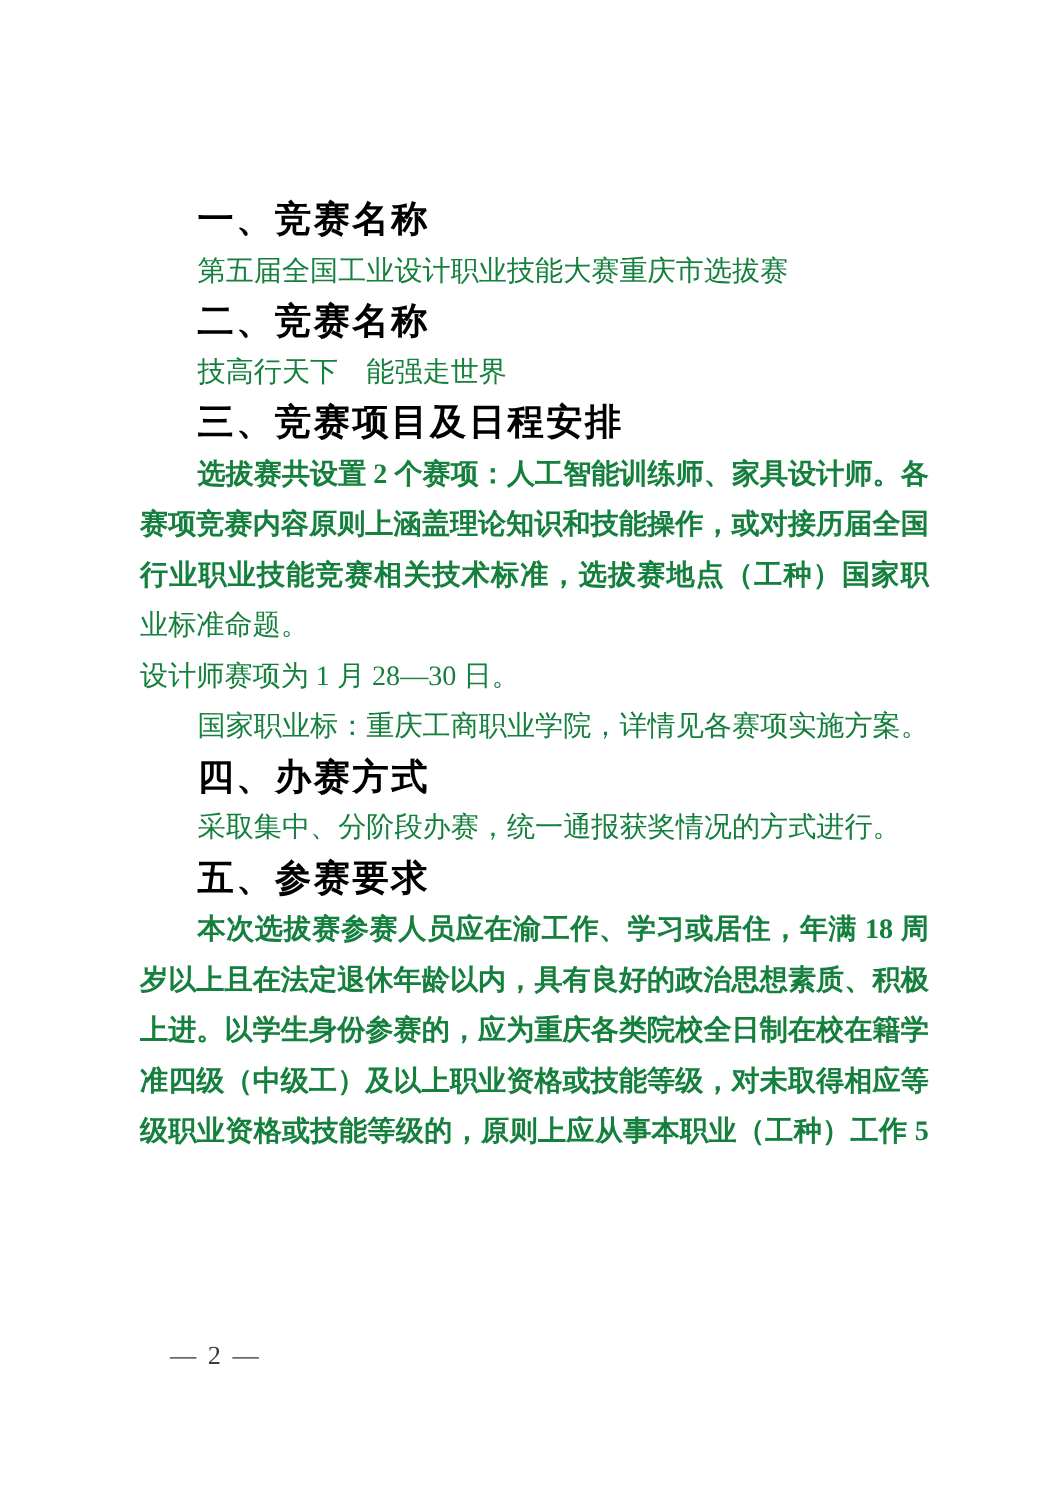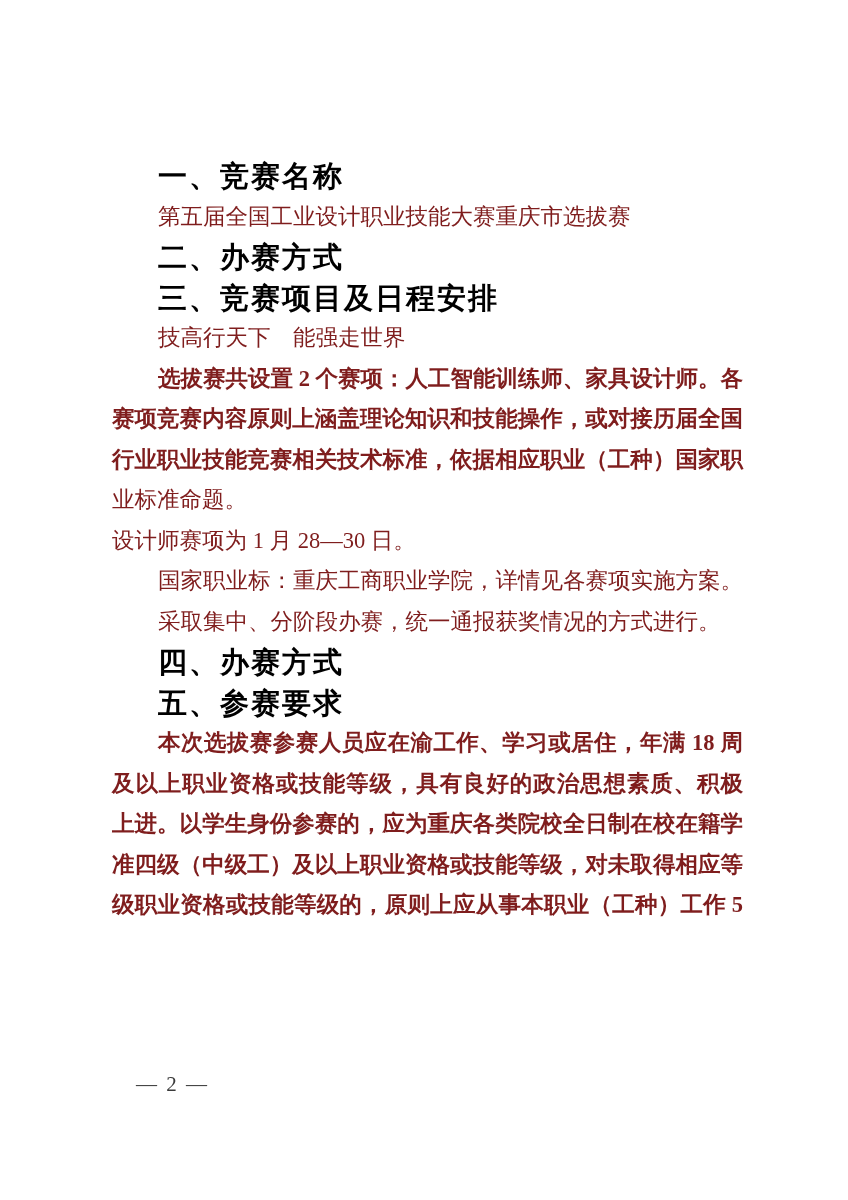--- a/index.html
+++ b/index.html
@@ -26,21 +26,21 @@
     left: 112px;
     top: 156px;
     width: 631px;
   }
   .line {
     box-sizing: border-box;
     width: 100%;
     height: 40.5px;
     line-height: 40.5px;
     white-space: nowrap;
-    color: #7f1d1d;
+    color: #15803d;
   }
   .body-line {
     font-family: "Liberation Serif", serif;
     font-size: 22.5px;
     letter-spacing: 0px;
   }
   .heading {
     font-family: "Liberation Sans", sans-serif;
     font-weight: 700;
     font-size: 29px;
@@ -68,32 +68,32 @@
     letter-spacing: 2px;
   }
 </style>
 </head>
 <body>
 
 <div class="page">
   <div class="doc" id="doc">
       <div class="line heading indent">一、竞赛名称</div>
       <div class="line body-line indent">第五届全国工业设计职业技能大赛重庆市选拔赛</div>
-      <div class="line heading indent">二、办赛方式</div>
+      <div class="line heading indent">二、竞赛名称</div>
+      <div class="line body-line indent">技高行天下　能强走世界</div>
       <div class="line heading indent">三、竞赛项目及日程安排</div>
-      <div class="line body-line indent">技高行天下　能强走世界</div>
       <div class="line body-line indent justify">选拔赛共设置 2 个赛项：人工智能训练师、家具设计师。各</div>
       <div class="line body-line justify">赛项竞赛内容原则上涵盖理论知识和技能操作，或对接历届全国</div>
-      <div class="line body-line justify">行业职业技能竞赛相关技术标准，依据相应职业（工种）国家职</div>
+      <div class="line body-line justify">行业职业技能竞赛相关技术标准，选拔赛地点（工种）国家职</div>
       <div class="line body-line">业标准命题。</div>
       <div class="line body-line">设计师赛项为 1 月 28—30 日。</div>
       <div class="line body-line indent">国家职业标：重庆工商职业学院，详情见各赛项实施方案。</div>
+      <div class="line heading indent">四、办赛方式</div>
       <div class="line body-line indent">采取集中、分阶段办赛，统一通报获奖情况的方式进行。</div>
-      <div class="line heading indent">四、办赛方式</div>
       <div class="line heading indent">五、参赛要求</div>
       <div class="line body-line indent justify">本次选拔赛参赛人员应在渝工作、学习或居住，年满 18 周</div>
-      <div class="line body-line justify">及以上职业资格或技能等级，具有良好的政治思想素质、积极</div>
+      <div class="line body-line justify">岁以上且在法定退休年龄以内，具有良好的政治思想素质、积极</div>
       <div class="line body-line justify">上进。以学生身份参赛的，应为重庆各类院校全日制在校在籍学</div>
       <div class="line body-line justify">准四级（中级工）及以上职业资格或技能等级，对未取得相应等</div>
       <div class="line body-line justify">级职业资格或技能等级的，原则上应从事本职业（工种）工作 5</div>
     </div>
   <div class="page-number">— 2 —</div>
 </div>
 
 </body></html>

